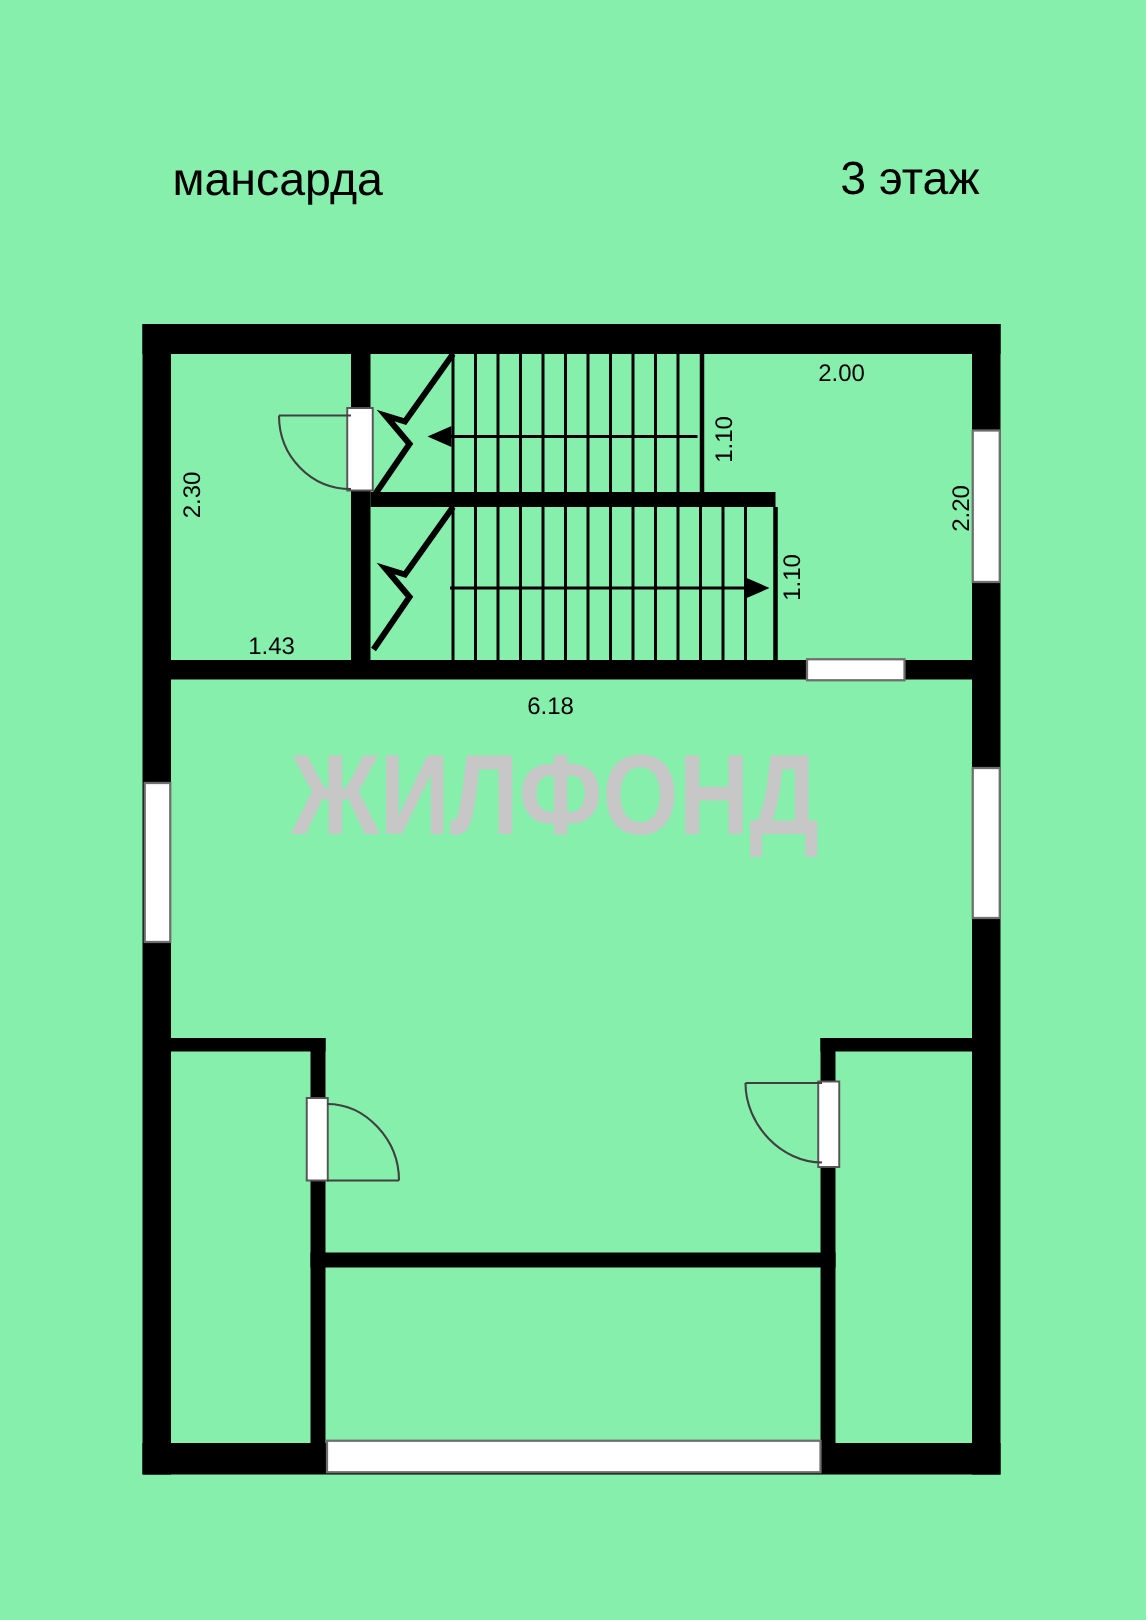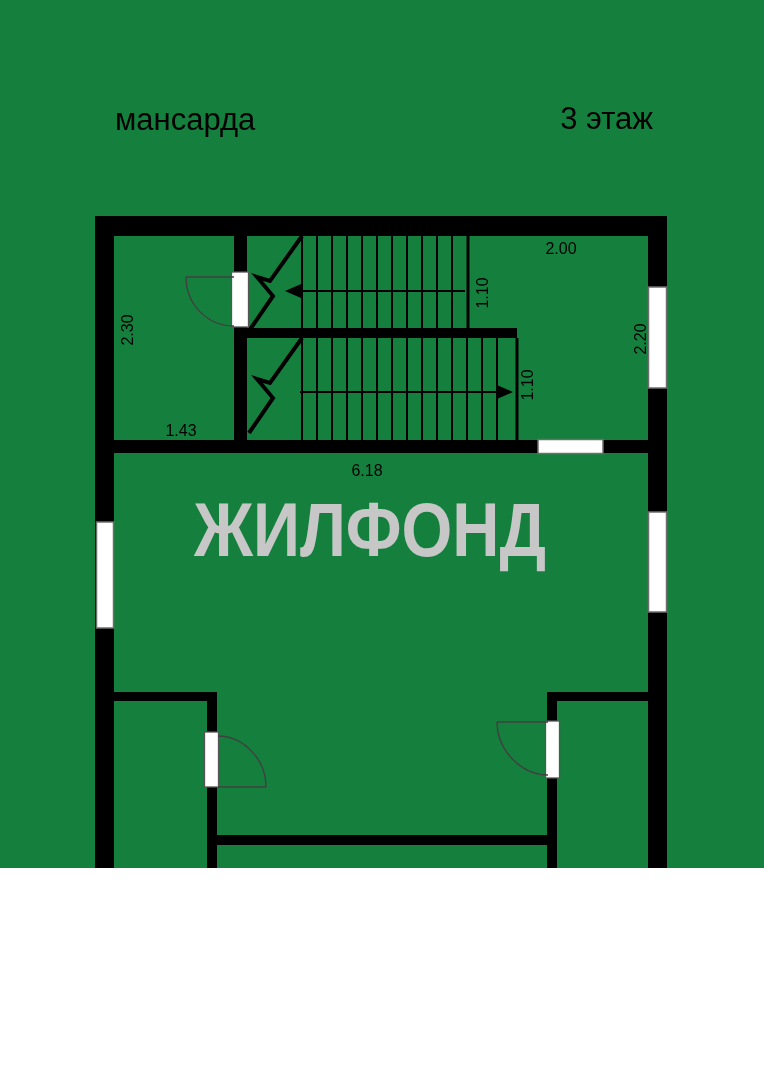--- a/index.html
+++ b/index.html
@@ -4,22 +4,22 @@
 <style>
   html, body {
     margin: 0;
     padding: 0;
     background: #ffffff;
     font-family: "Liberation Sans", "DejaVu Sans", sans-serif;
   }
   .stage {
     position: relative;
     width: 764px;
-    height: 868px;
-    background: #15803d;
+    height: 1080px;
+    background: #86efac;
     overflow: hidden;
   }
   svg { display: block; }
   .wall        { fill: #000000; stroke: none; }
   .window-rect { fill: #ffffff; stroke: #6e6e6e; stroke-width: 1.5; }
   .jamb-rect   { fill: #ffffff; stroke: #555555; stroke-width: 1.3; }
   .tread       { stroke: #000000; stroke-width: 2; }
   .flight-edge { stroke: #000000; stroke-width: 3; }
   .arrow-shaft { stroke: #000000; stroke-width: 2; }
   .arrow-head  { fill: #000000; stroke: none; }

